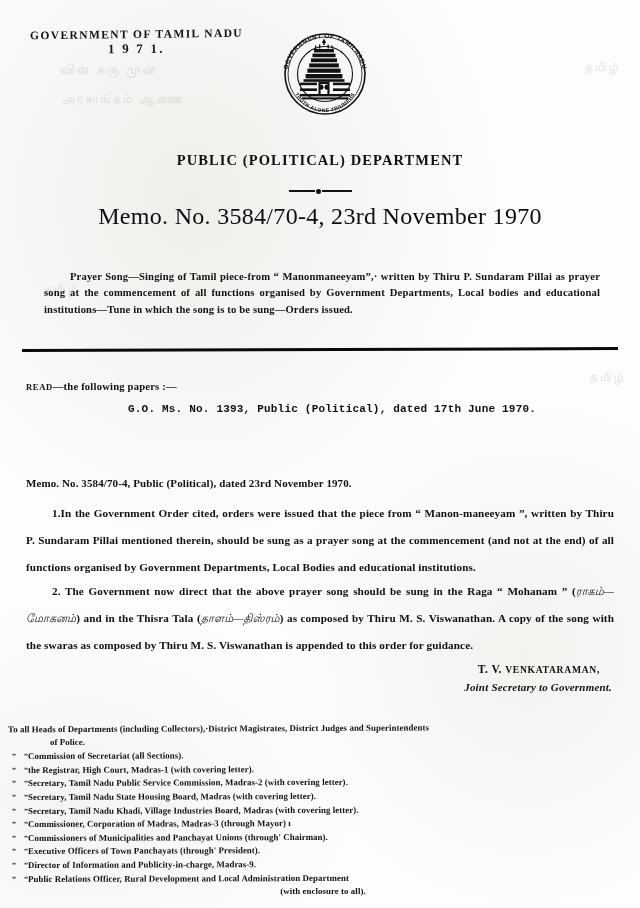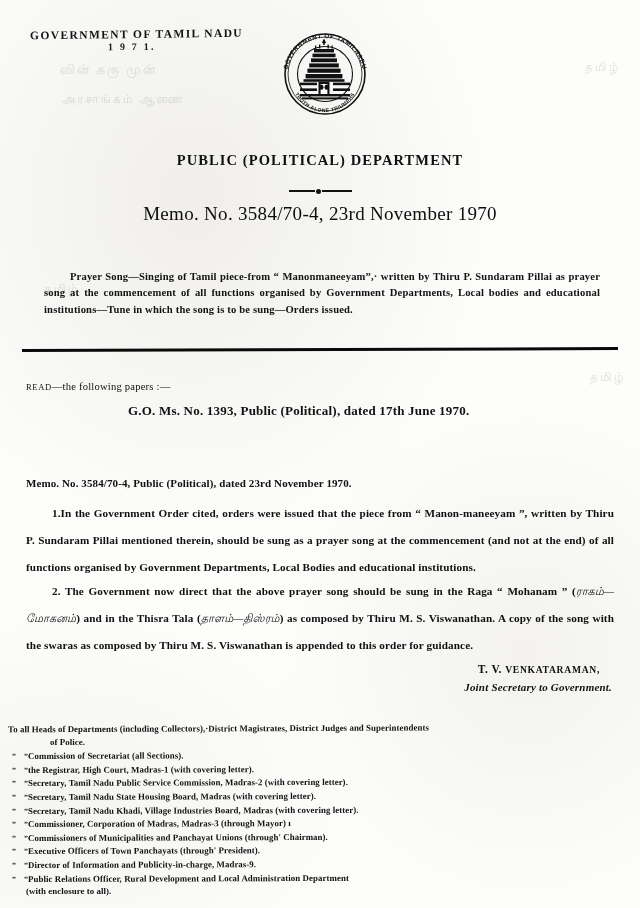--- a/index.html
+++ b/index.html
@@ -53,21 +53,21 @@
     font-family: "Liberation Serif", serif;
     font-size: 11.5px;
     font-weight: bold;
     letter-spacing: 1.4px;
     color: #131313;
     transform: rotate(-0.7deg);
   }
   #govt-year {
     left: 108px;
     top: 41px;
-    font-size: 10px;
+    font-size: 13px;
     font-weight: bold;
     letter-spacing: 2.2px;
     color: #1a1a1a;
     transform: rotate(-0.5deg);
   }
 
   
   #emblem {
     position: absolute;
     left: 277px;
@@ -110,21 +110,21 @@
     background: #121212;
     margin: 0 1px;
   }
 
   
   #memo-headline {
     left: 0; right: 0;
     top: 203px;
     text-align: center;
     white-space: normal;
-    font-size: 19px;
+    font-size: 24px;
     letter-spacing: 0.3px;
     color: #0d0d0d;
     font-family: "Liberation Serif", serif;
   }
 
   
   #abstract {
     position: absolute;
     left: 44px;
     top: 249px;
@@ -149,35 +149,36 @@
     height: 3px;
     background: #0a0a0a;
     transform: rotate(-0.18deg);
   }
 
   
   #read-label {
     left: 26px;
     top: 381px;
     font-size: 10.6px;
-    font-weight: normal;
+    font-weight: bold;
     color: #111;
     letter-spacing: 0.2px;
   }
   #read-label .smcap {
     font-size: 8.6px;
     letter-spacing: 0.6px;
   }
   #read-ref {
     left: 128px;
     top: 403px;
-    font-size: 13px;
+    font-size: 11px;
     font-weight: bold;
     color: #111;
     letter-spacing: 0.2px;
+    font-family: Liberation Mono, monospace;
   }
 
   
   #memo-ref {
     left: 26px;
     top: 477px;
     font-size: 11px;
     font-weight: bold;
     color: #111;
     letter-spacing: 0.1px;
@@ -252,20 +253,21 @@
   }
   #dist .d-row .dit {
     position: absolute;
     left: 4px;
     font-size: 8px;
     letter-spacing: 3px;
     color: #1a1a1a;
   }
   #dist .d-tail {
     display: block;
+    text-align: center;
     padding-left: 18px;
   }
 </style>
 </head>
 <body>
 
 <div id="page">
 
   <div class="ghost" style="left:60px; top:62px; font-size:13px;">வின் கரு முன்</div>
   <div class="ghost" style="left:62px; top:92px; font-size:12px;">அரசாங்கம் ஆணை</div>

